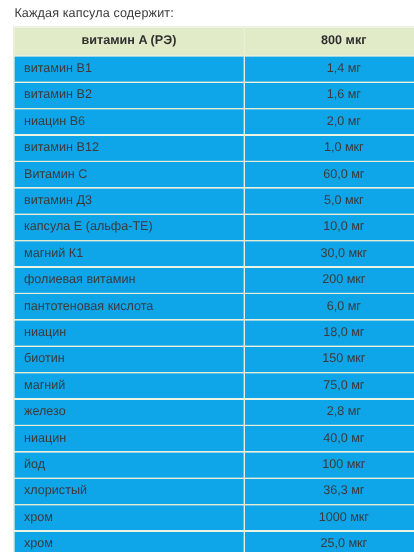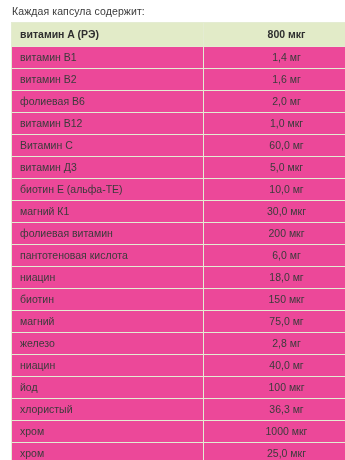--- a/index.html
+++ b/index.html
@@ -35,26 +35,27 @@
     width: 326px;
     border-collapse: collapse;
     table-layout: fixed;
     font-size: 10.5px;
   }
   table.nutrition tr.header-row td {
     background: #e2ebc8;
     font-weight: bold;
     color: #2f2f2f;
     height: 23px;
+    text-align: center;
   }
   table.nutrition td {
     border: 1px solid #e4ecd2;
     height: 21px;
     padding: 0 8px;
-    background: #ec4899;
+    background: #0ea5e9;
     vertical-align: middle;
     color: #3b3b3b;
     line-height: 13px;
     white-space: nowrap;
     overflow: hidden;
   }
   table.nutrition td.name {
     width: 175px;
     text-align: left;
   }
@@ -79,37 +80,37 @@
         </tr>
       <tr>
             <td class="name">витамин B1</td>
             <td class="amount">1,4 мг</td>
           </tr>
           <tr>
             <td class="name">витамин B2</td>
             <td class="amount">1,6 мг</td>
           </tr>
           <tr>
-            <td class="name">фолиевая B6</td>
+            <td class="name">ниацин B6</td>
             <td class="amount">2,0 мг</td>
           </tr>
           <tr>
             <td class="name">витамин B12</td>
             <td class="amount">1,0 мкг</td>
           </tr>
           <tr>
             <td class="name">Витамин С</td>
             <td class="amount">60,0 мг</td>
           </tr>
           <tr>
             <td class="name">витамин Д3</td>
             <td class="amount">5,0 мкг</td>
           </tr>
           <tr>
-            <td class="name">биотин Е (альфа-ТЕ)</td>
+            <td class="name">капсула Е (альфа-ТЕ)</td>
             <td class="amount">10,0 мг</td>
           </tr>
           <tr>
             <td class="name">магний К1</td>
             <td class="amount">30,0 мкг</td>
           </tr>
           <tr>
             <td class="name">фолиевая витамин</td>
             <td class="amount">200 мкг</td>
           </tr>

